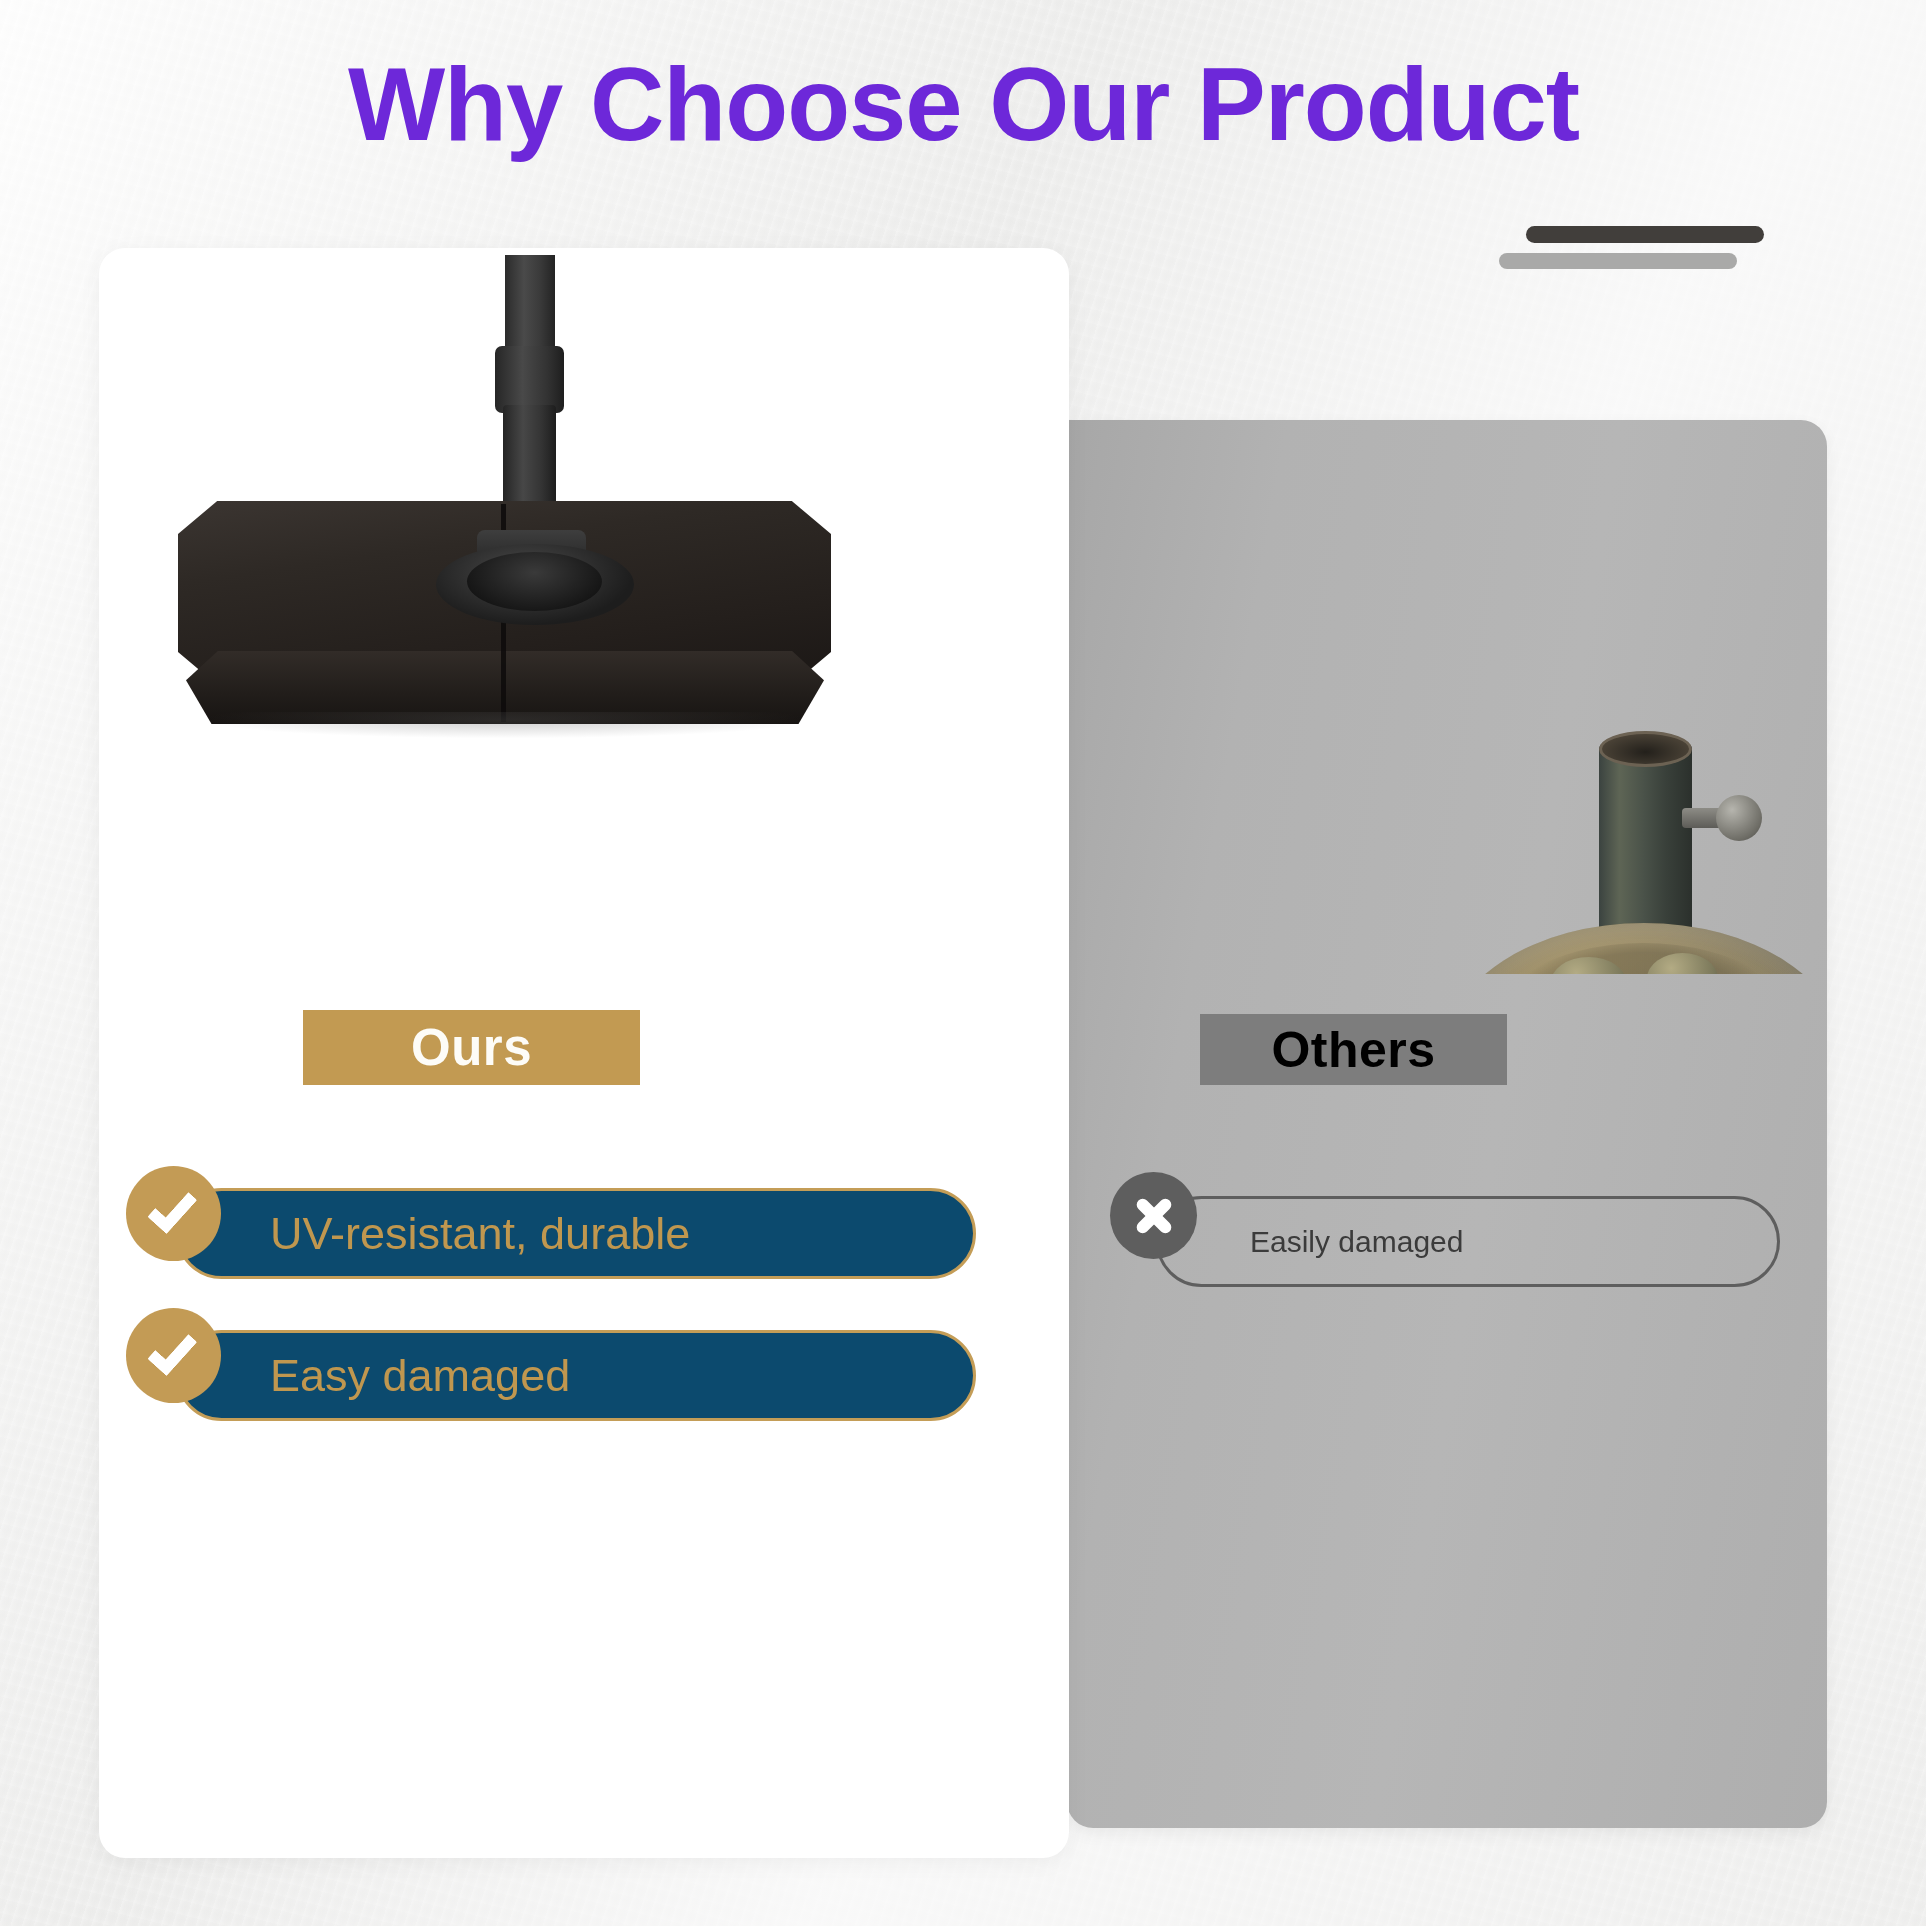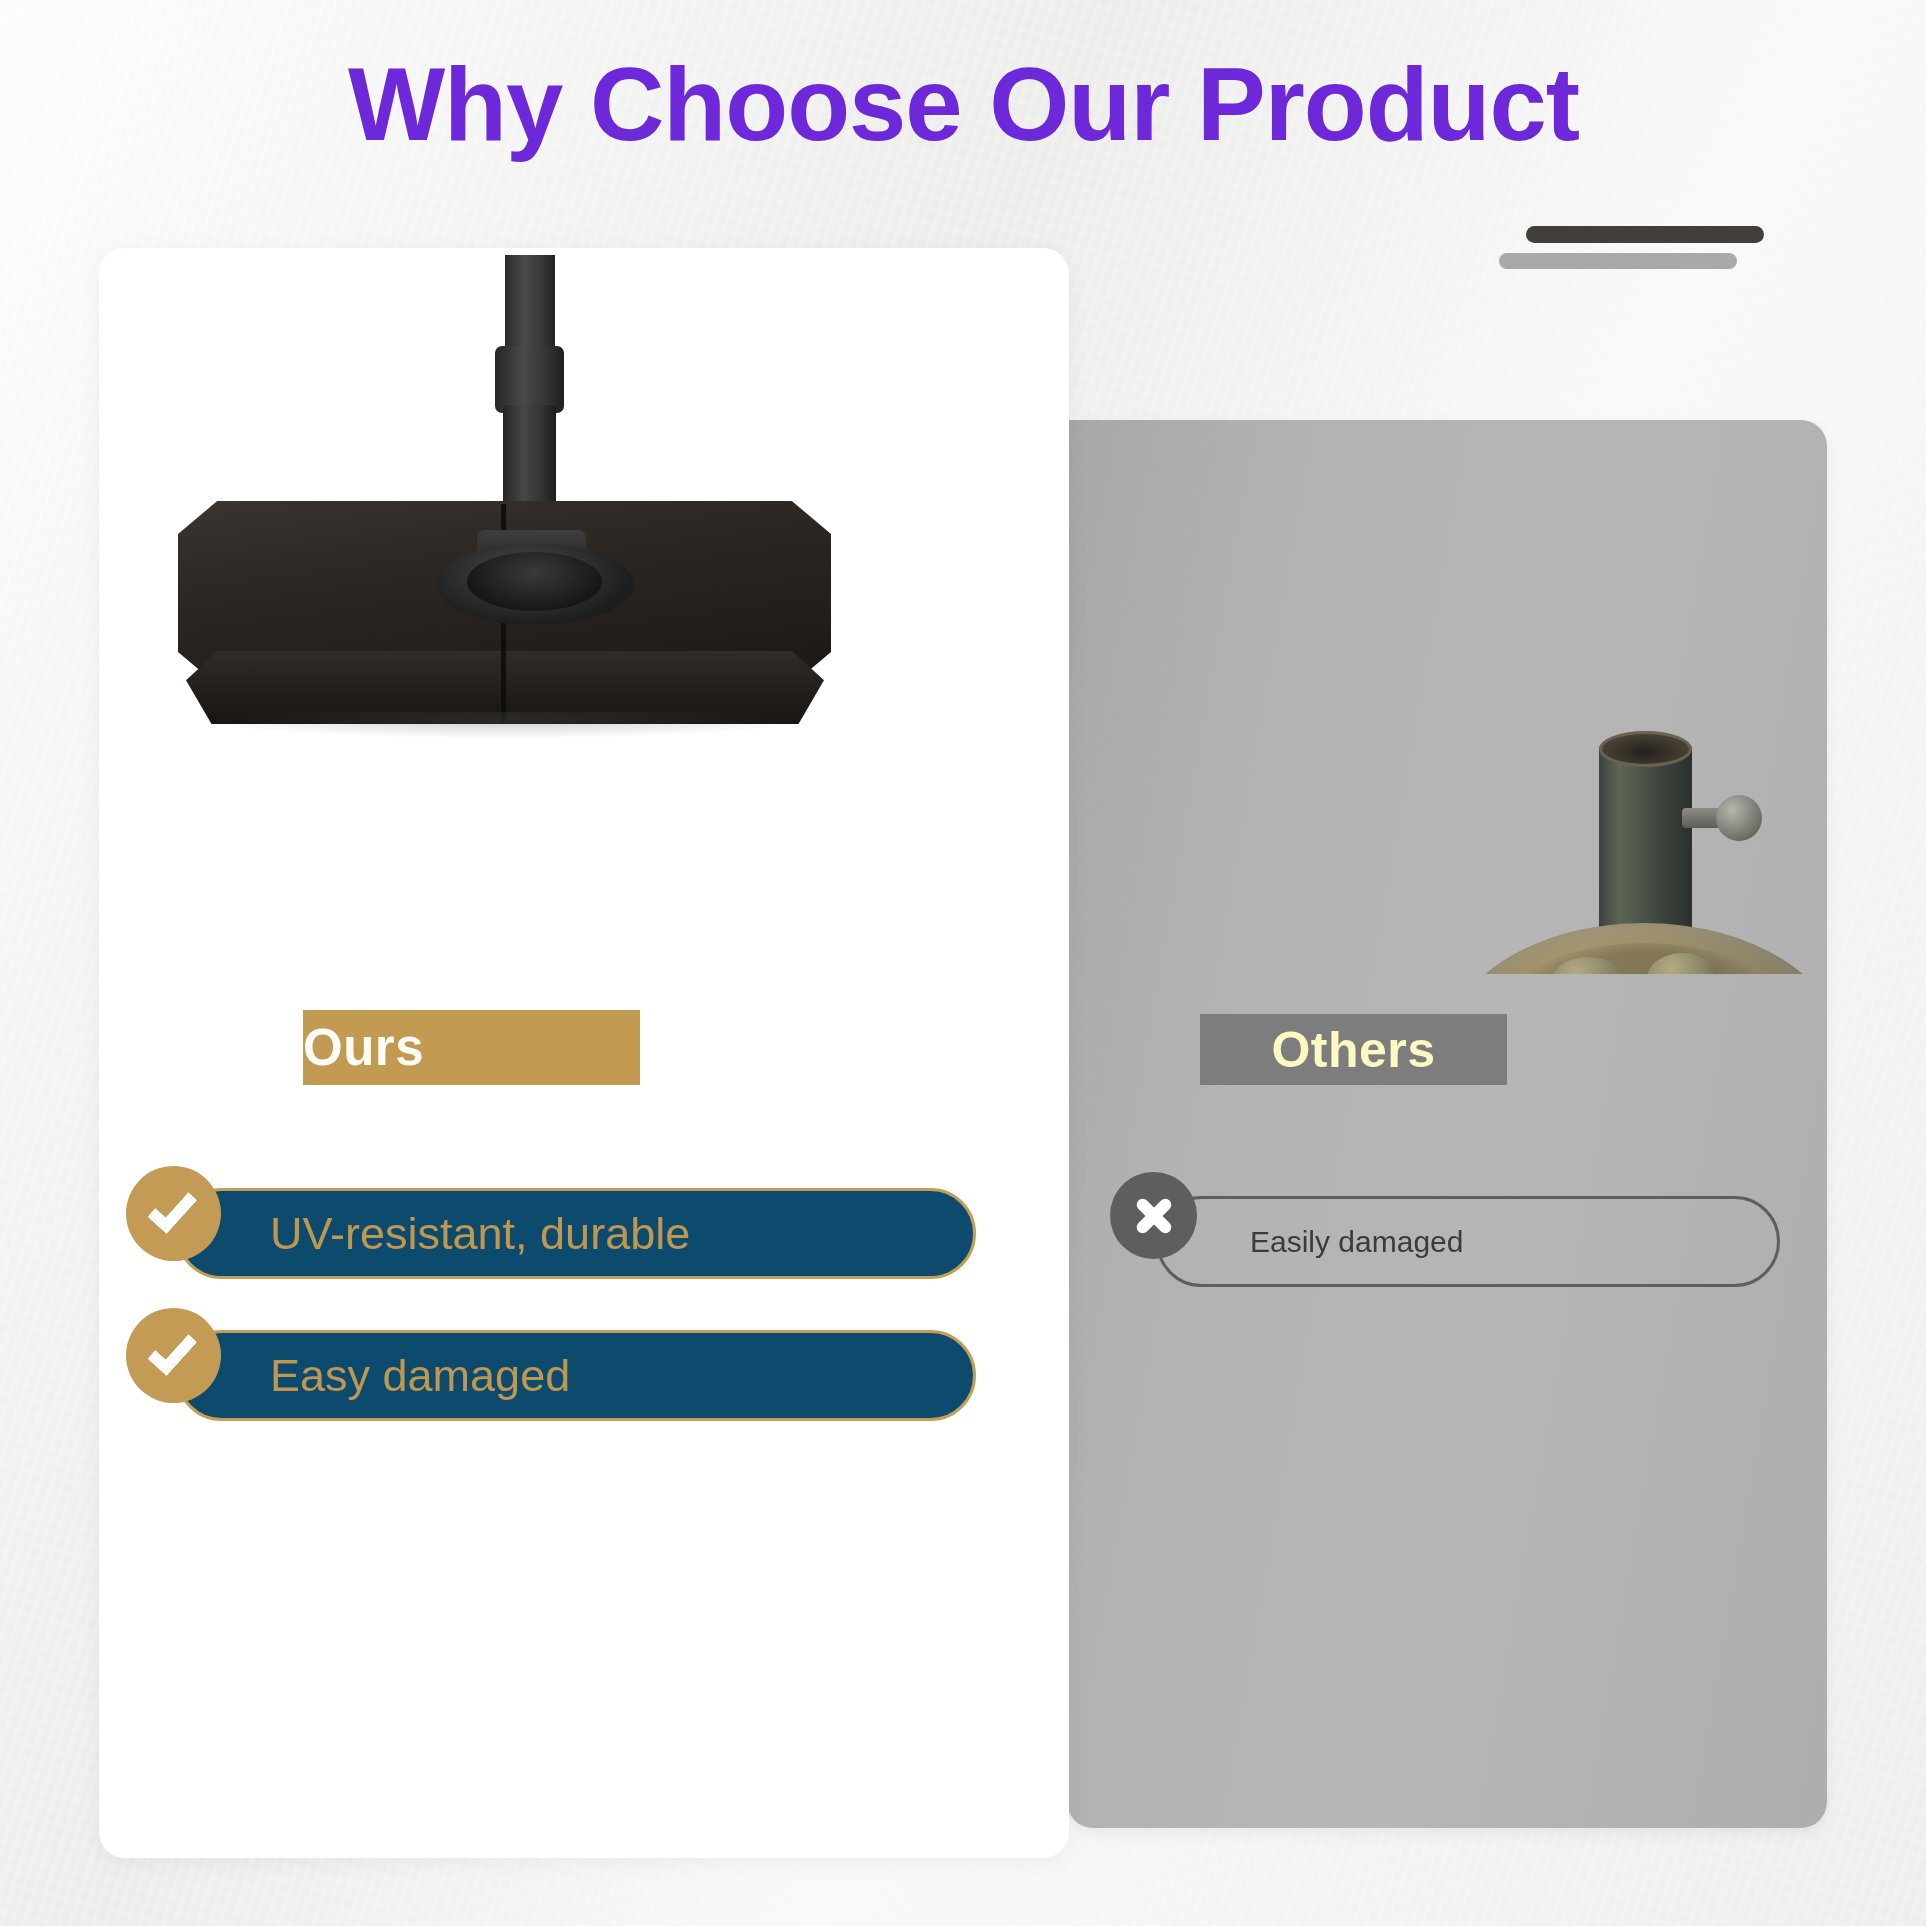--- a/index.html
+++ b/index.html
@@ -153,32 +153,32 @@
   .ci-orn {
     position:absolute;
     border-radius:50%;
     background:radial-gradient(circle at 34% 30%, #b3ab84, #7d7a5c 70%, #5f5d46);
   }
 
   
   #ours-badge {
     position:absolute; left:303px; top:1010px; width:337px; height:75px;
     background:#c29a52;
-    display:flex; align-items:center; justify-content:flex-start;
+    display:flex; align-items:center; justify-content:center;
   }
   #ours-badge .badge-text {
     color:#fdfcf7; font-size:51px; font-weight:bold; letter-spacing:0.5px;
   }
   #others-badge {
     position:absolute; left:1200px; top:1014px; width:307px; height:71px;
     background:#7d7d7d;
     display:flex; align-items:center; justify-content:center;
   }
   #others-badge .badge-text {
-    color:#fef9c3; font-size:50px; font-weight:bold; letter-spacing:0.5px;
+    color:#000000; font-size:50px; font-weight:bold; letter-spacing:0.5px;
   }
 
   
   #ours-features {
     position:absolute; left:176px; top:1188px; width:822px;
   }
   #others-features {
     position:absolute; left:1156px; top:1196px; width:653px;
   }
   .feature-row { position:relative; }

